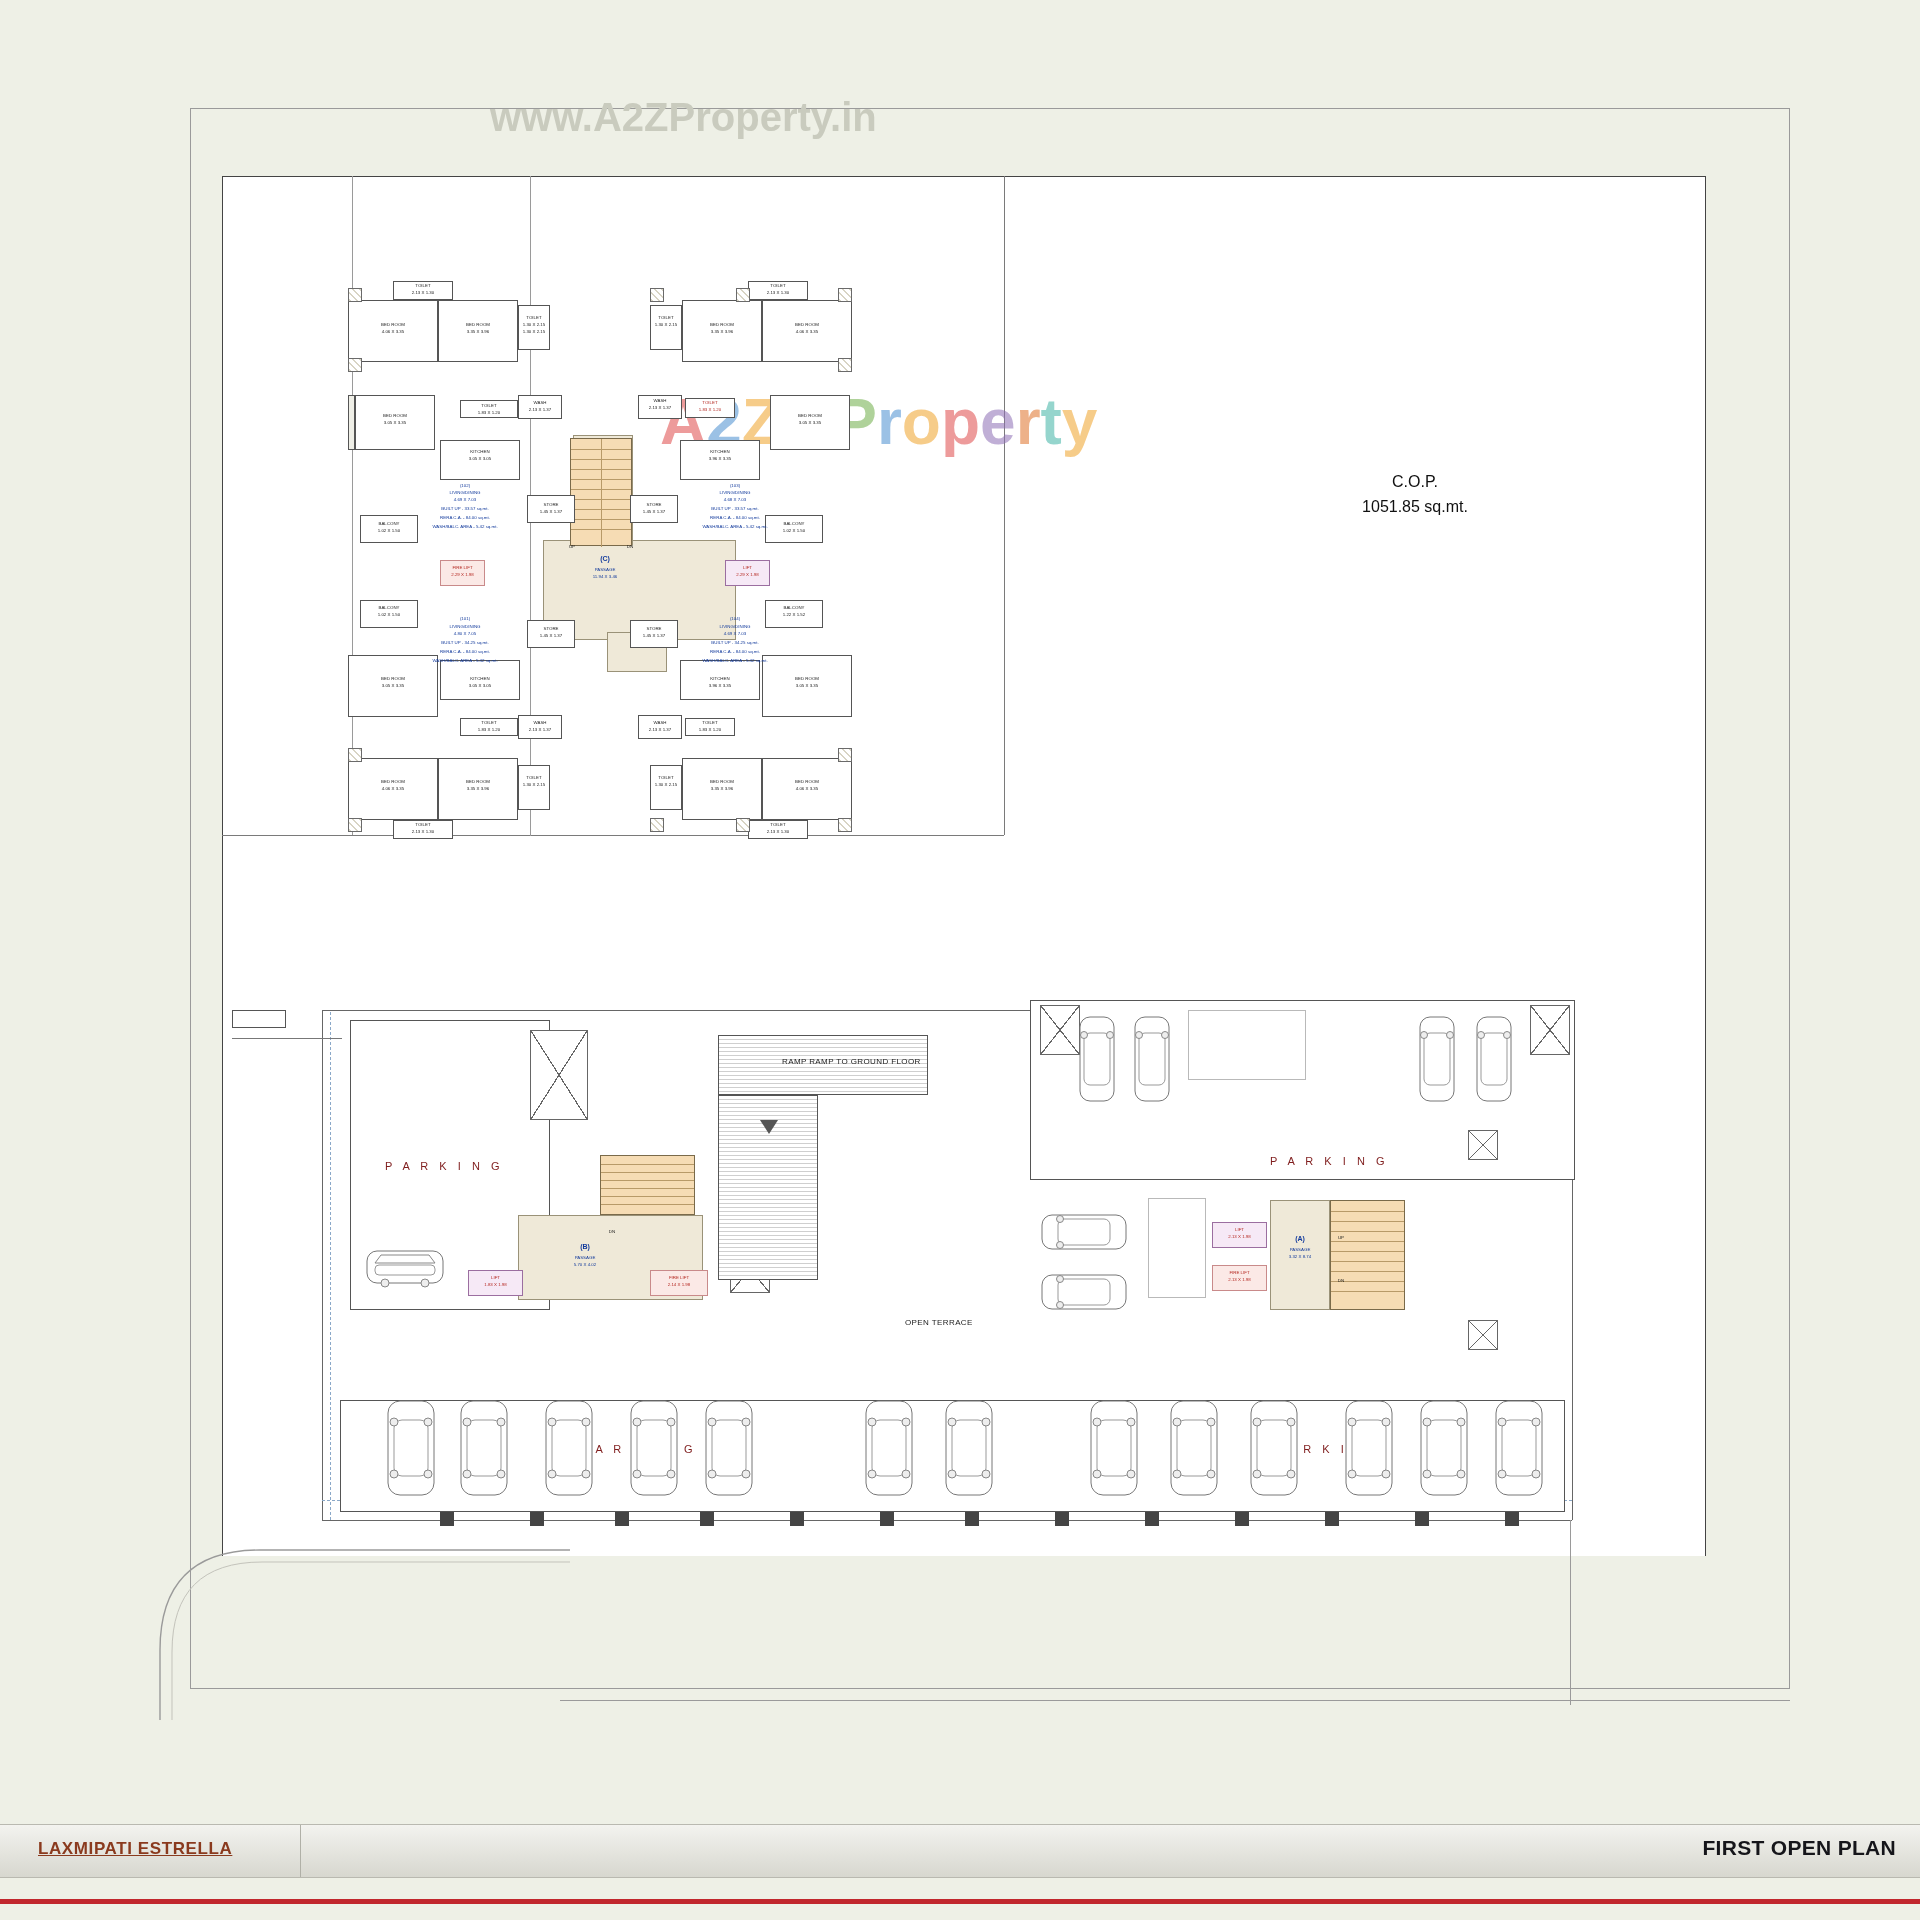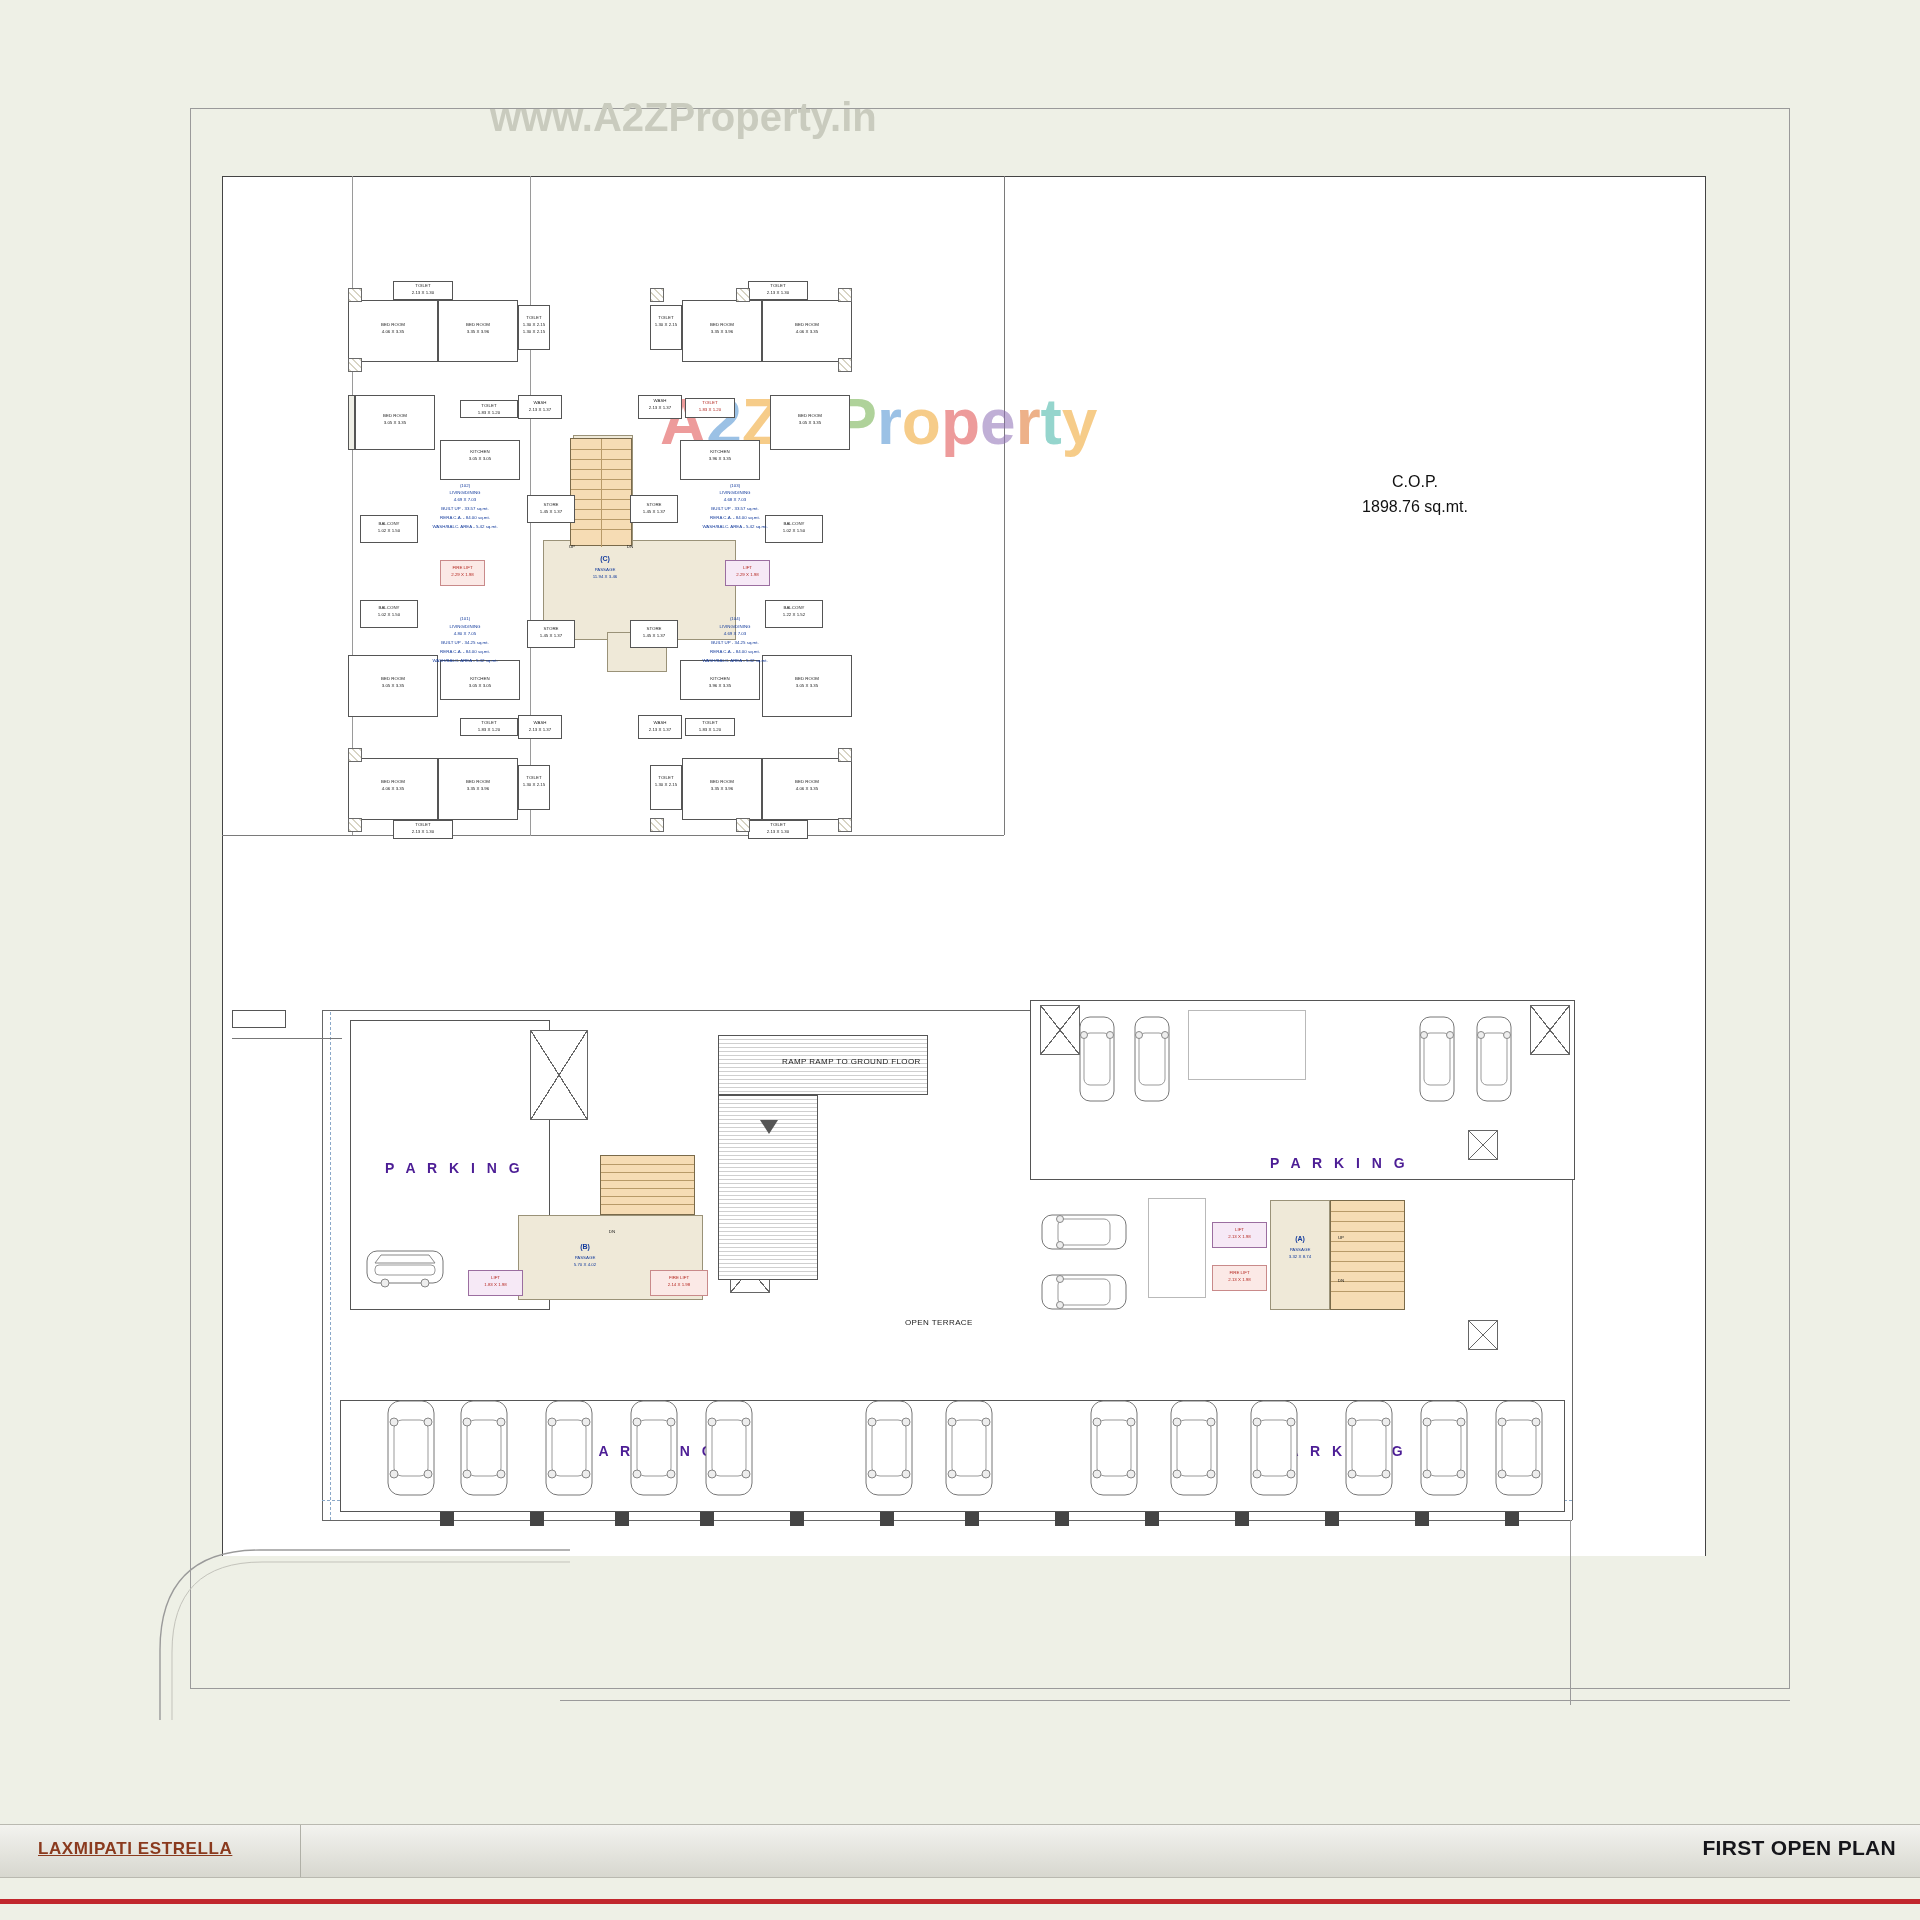--- a/index.html
+++ b/index.html
@@ -67,21 +67,21 @@
   .lbl-red{color:#b4261f;}
   .lbl-key{position:absolute;font-size:7px;font-weight:bold;color:#123a9c;text-align:center;white-space:nowrap;}
 
   .cop{
     position:absolute;left:1295px;top:470px;width:240px;
     text-align:center;font-size:16px;color:#111;line-height:1.55;
   }
 
   
   .parking-label{
-    position:absolute;font-size:14px;letter-spacing:4px;color:#4c1d95;font-weight:700;white-space:nowrap;
+    position:absolute;font-size:11px;letter-spacing:4px;color:#7f1d1d;font-weight:400;white-space:nowrap;
   }
   .small-label{position:absolute;font-size:8px;letter-spacing:.4px;color:#222;white-space:nowrap;}
   .ramp{
     position:absolute;box-sizing:border-box;border:1px solid #555;
     background:repeating-linear-gradient(to bottom,#ffffff 0 3px,#cfcfcf 3px 4px);
   }
   .car{position:absolute;}
   .car svg{display:block;}
   .stall{position:absolute;box-sizing:border-box;border:1px solid #b9b9b9;background:#fff;}
   .col{position:absolute;background:#444;}
@@ -119,21 +119,21 @@
 
   <div class="wm-url">www.A2ZProperty.in</div>
   <div class="wm-big">
     <span class="c1">A</span><span class="c2">2</span><span class="c3">Z</span>
     <span>&nbsp;</span>
     <span class="c4">P</span><span class="c2">r</span><span class="c3">o</span><span class="c1">p</span><span class="c5">e</span><span class="c6">r</span><span class="c7">t</span><span class="c3">y</span>
   </div>
 
   <div class="cop">
     <div>C.O.P.</div>
-    <div>1898.76 sq.mt.</div>
+    <div>1051.85 sq.mt.</div>
   </div>
 
   <div>
 
     <div class="passage" style="left:543px;top:540px;width:193px;height:100px;"></div>
     <div class="passage" style="left:573px;top:435px;width:60px;height:110px;"></div>
     <div class="passage" style="left:607px;top:632px;width:60px;height:40px;"></div>
 
     <div class="stairs" style="left:570px;top:438px;width:62px;height:108px;">
       <div class="tread" style="top:10px"></div>

